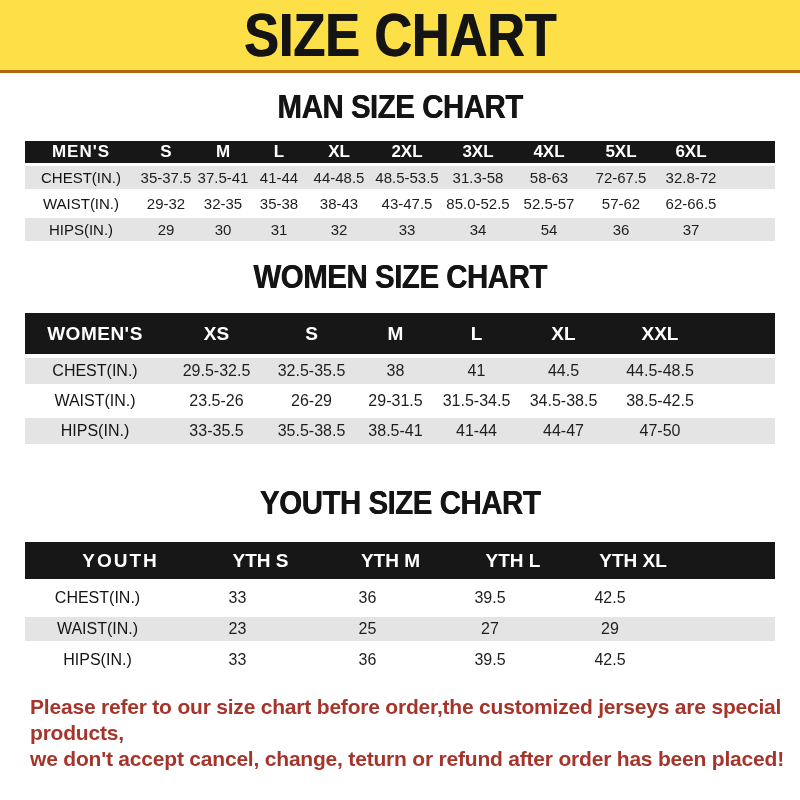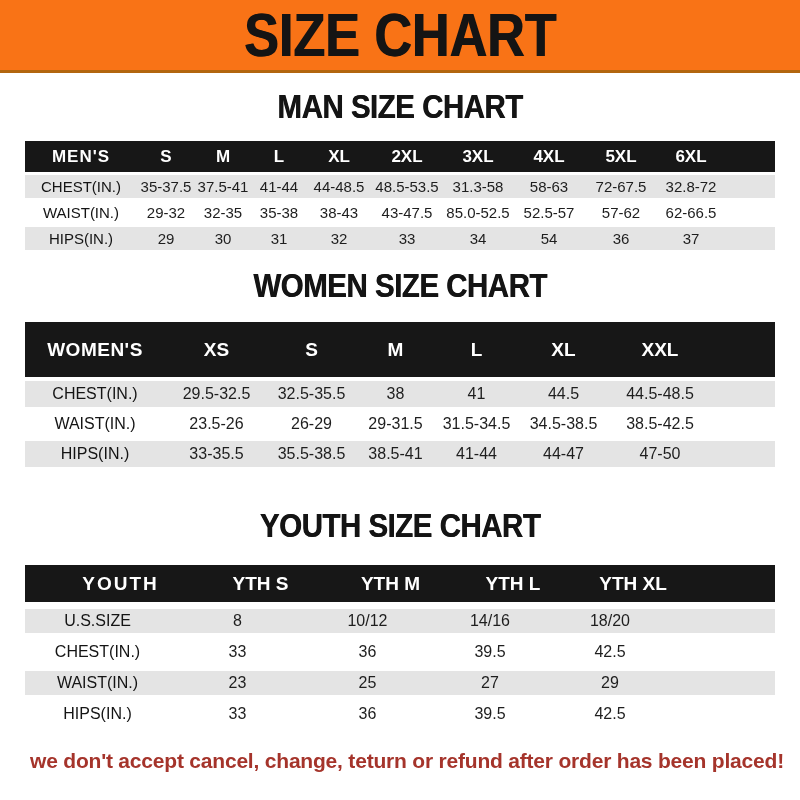--- a/index.html
+++ b/index.html
@@ -1,21 +1,21 @@
 <!DOCTYPE html>
 <html><head>
 <meta charset="utf-8">
 <style>
   html,body{margin:0;padding:0;}
   body{
     width:800px;height:800px;overflow:hidden;background:#ffffff;
     font-family:"Liberation Sans", sans-serif;
   }
   .banner{
-    height:70px;background:#f97316;border-bottom:3px solid #B2660F;
+    height:70px;background:#fde047;border-bottom:3px solid #B2660F;
     display:flex;align-items:center;justify-content:center;
   }
   .banner h1{
     margin:0;font-size:56px;font-weight:800;color:#141414;line-height:1;
     letter-spacing:0px;transform:scale(0.93,1.1);
     text-shadow:1px 0 0 #141414;
     white-space:nowrap;
   }
   h2.section-heading{
     margin:0;text-align:center;font-size:31px;line-height:34px;font-weight:800;
@@ -40,25 +40,25 @@
   }
   th.corner{text-align:left;padding-left:12px;}
   tbody td{
     text-align:center;color:#1e1e1e;padding:0;white-space:nowrap;
     border-top:3px solid #ffffff;
   }
   td.rowlabel{color:#141414;}
   tr.gray td{background:#E4E4E4;}
   tr.white td{background:#ffffff;}
 
-  .men  tr.bar th{height:31px;font-size:17px;}
+  .men  tr.bar th{height:22px;font-size:17px;}
   .men  th.corner{font-size:23px;letter-spacing:1px;}
   .men  tbody td{height:23px;font-size:15px;border-top-width:3px;}
 
-  .women tr.bar th{height:55px;font-size:19px;}
+  .women tr.bar th{height:41px;font-size:19px;}
   .women th.corner{font-size:23px;letter-spacing:0.5px;}
   .women tbody td{height:26px;font-size:16px;border-top-width:4px;}
 
   .youth tr.bar th{height:37px;font-size:19px;padding-left:46px;}
   .youth th.corner{font-size:24px;letter-spacing:2px;}
   .youth tbody td{height:24px;font-size:16px;border-top-width:7px;}
 
   .disclaimer{margin-top:22px;padding-left:30px;}
   .disclaimer p{
     margin:0;font-size:21px;line-height:26px;font-weight:bold;
@@ -222,28 +222,20 @@
       <tr class="bar">
         <th class="corner">YOUTH</th>
         <th>YTH S</th>
         <th>YTH M</th>
         <th>YTH L</th>
         <th>YTH XL</th>
         <th></th>
       </tr>
     </thead>
     <tbody>
-      <tr class="gray">
-        <td class="rowlabel">U.S.SIZE</td>
-        <td>8</td>
-        <td>10/12</td>
-        <td>14/16</td>
-        <td>18/20</td>
-        <td></td>
-      </tr>
       <tr class="white">
         <td class="rowlabel">CHEST(IN.)</td>
         <td>33</td>
         <td>36</td>
         <td>39.5</td>
         <td>42.5</td>
         <td></td>
       </tr>
       <tr class="gray">
         <td class="rowlabel">WAIST(IN.)</td>
@@ -259,14 +251,15 @@
         <td>36</td>
         <td>39.5</td>
         <td>42.5</td>
         <td></td>
       </tr>
     </tbody>
   </table>
 </section>
 
 <footer class="disclaimer">
+  <p>Please refer to our size chart before order,the customized jerseys are special products,</p>
   <p>we don't accept cancel, change, teturn or refund after order has been placed!</p>
 </footer>
 
 </body></html>

